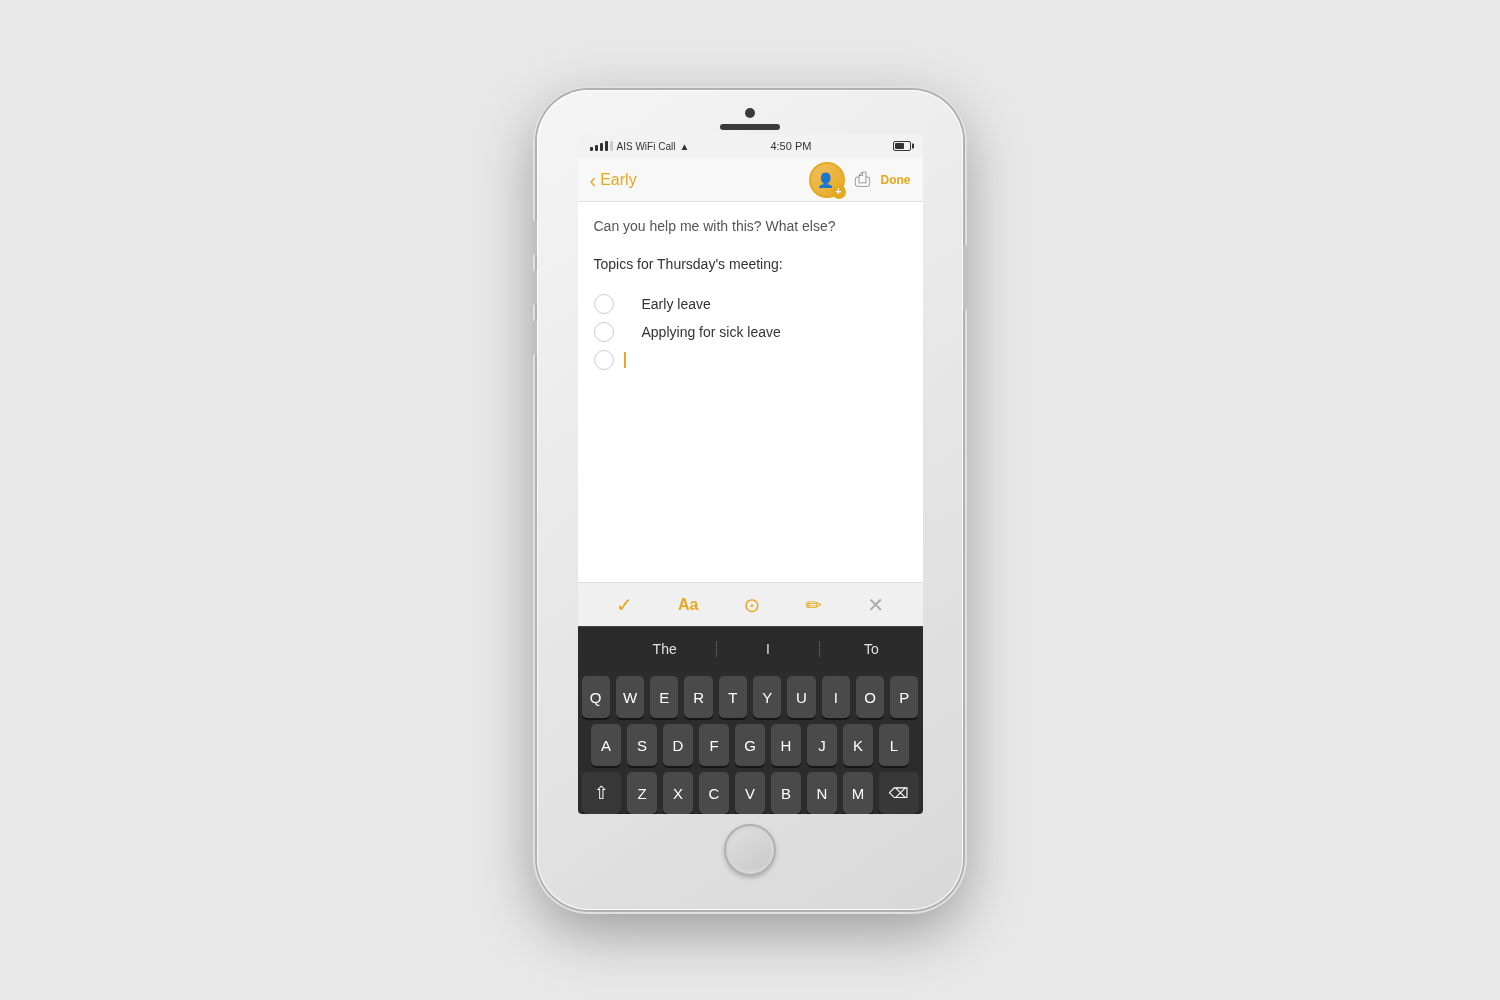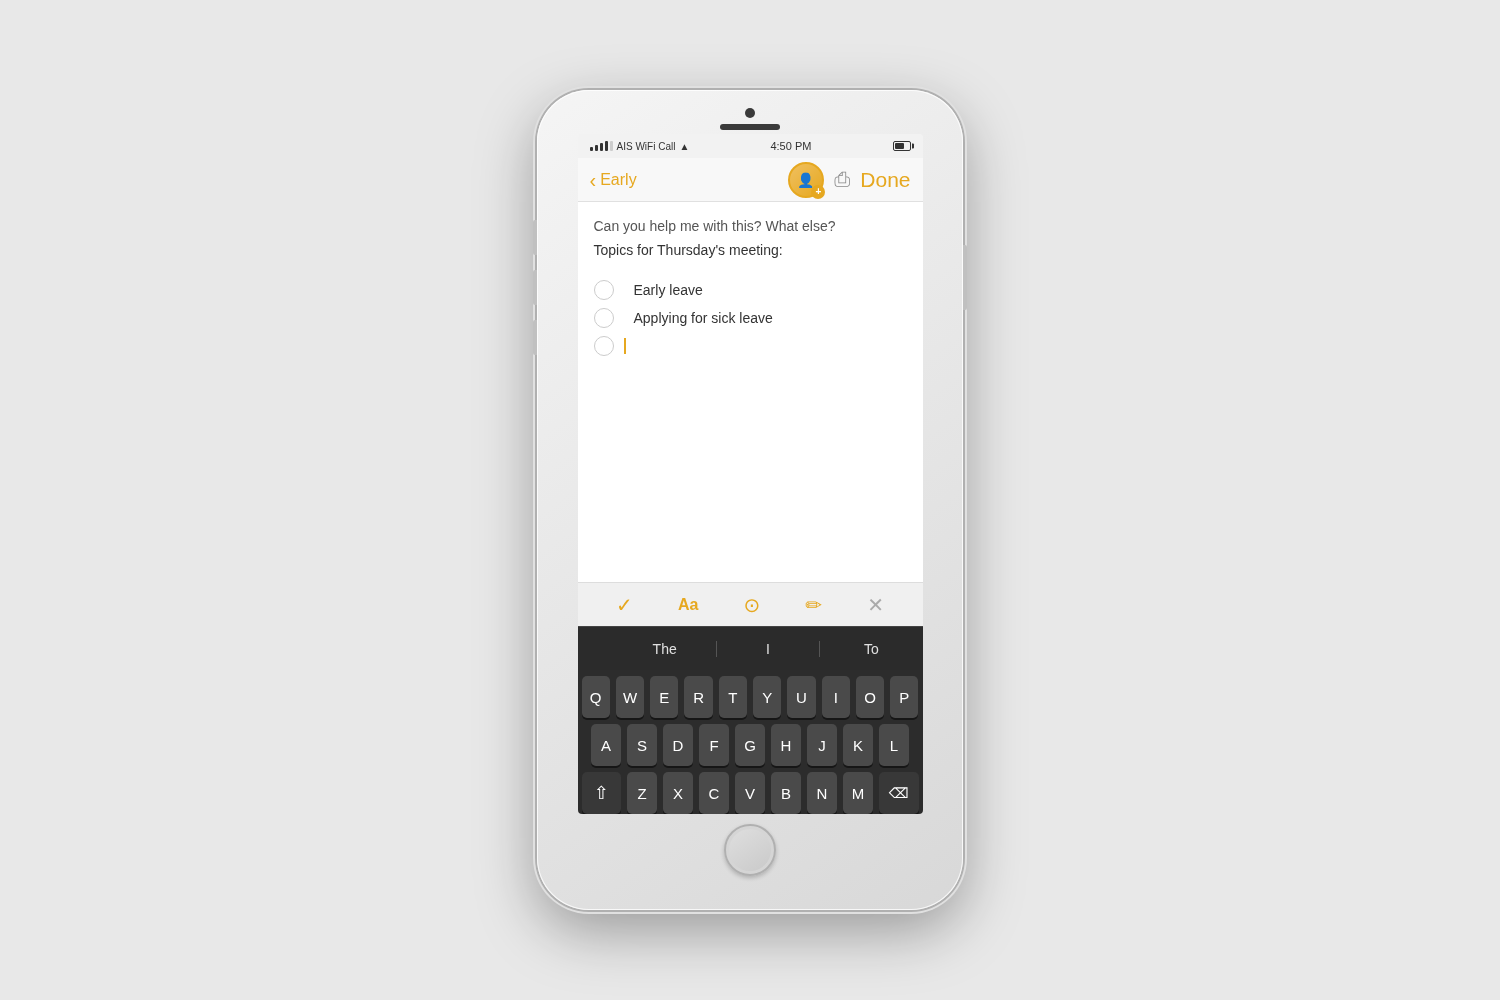--- a/index.html
+++ b/index.html
@@ -224,50 +224,50 @@
       font-weight: bold;
     }
 
     .nav-share-btn {
       font-size: 20px;
       color: #8a8a8a;
       cursor: pointer;
     }
 
     .nav-done-btn {
-      font-size: 21px;
+      font-size: 12px;
       color: #e6a820;
-      font-weight: 400;
+      font-weight: 700;
       cursor: pointer;
     }
 
     
     .note-content {
       flex: 1;
       background: white;
       padding: 16px 16px;
       overflow: hidden;
     }
 
     .note-question {
       font-size: 14px;
       color: #555;
-      margin-bottom: 8px;
+      margin-bottom: 22px;
     }
 
     .note-section-title {
       font-size: 14px;
       color: #333;
       margin-bottom: 22px;
     }
 
     .checklist-item {
       display: flex;
       align-items: center;
-      gap: 20px;
+      gap: 28px;
       margin-bottom: 8px;
     }
 
     .checkbox-circle {
       width: 20px;
       height: 20px;
       border-radius: 50%;
       border: 1.5px solid #ccc;
       flex-shrink: 0;
     }

